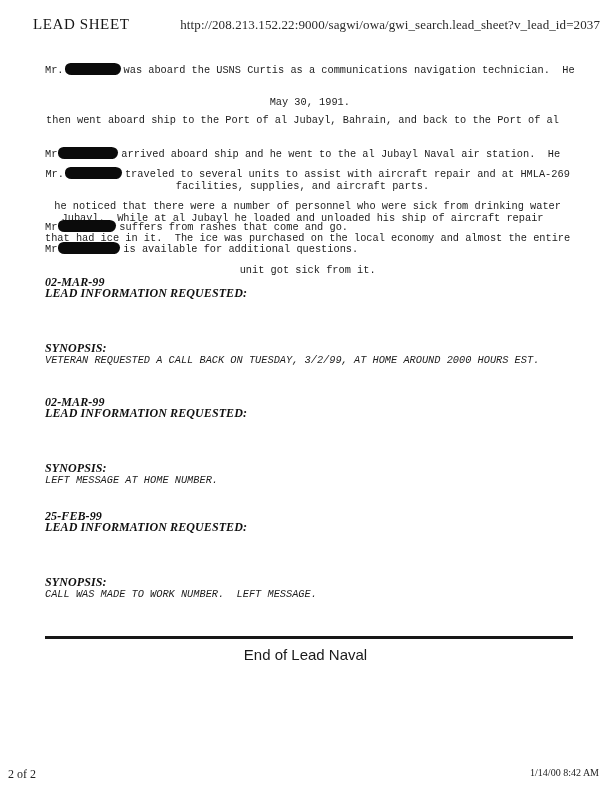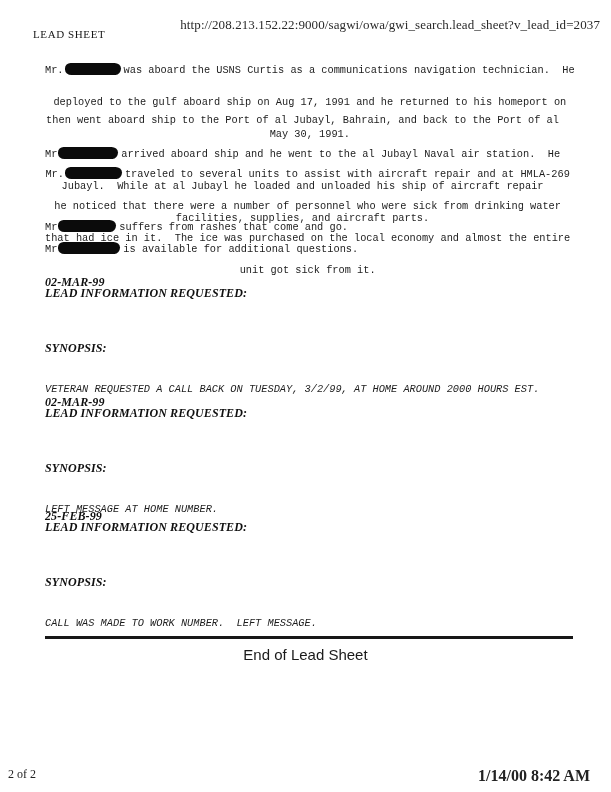--- a/index.html
+++ b/index.html
@@ -7,22 +7,22 @@
     position: relative;
     width: 611px;
     height: 792px;
     background: #ffffff;
     overflow: hidden;
     font-family: "Liberation Serif", serif;
     color: #1b1b1b;
   }
   
   .hdr-title {
-    position: absolute; top: 28px; left: 33px;
-    font-size: 11px; letter-spacing: 0.6px; color: #161616;
+    position: absolute; top: 16px; left: 33px;
+    font-size: 15px; letter-spacing: 0.6px; color: #161616;
   }
   .hdr-url {
     position: absolute; top: 17px; right: 11px;
     font-size: 13px; color: #2a2a2a; letter-spacing: 0.1px;
   }
   
   .mono {
     font-family: "Liberation Mono", monospace;
     font-size: 10.3px;
     line-height: 10.6px;
@@ -45,61 +45,60 @@
   .sec { position: absolute; left: 45px; width: 540px; font-style: italic; }
   .sec-date, .sec-head, .sec-syn-label {
     font-family: "Liberation Serif", serif;
     font-weight: bold;
     font-size: 12px;
     line-height: 11px;
     color: #101010;
     letter-spacing: 0.1px;
   }
   .sec-syn-label { margin-top: 44px; }
-  .sec-syn { margin-top: 30px; }
+  .sec-syn { margin-top: 1px; }
   
   .divider {
     position: absolute; top: 636px; left: 45px; width: 528px; height: 3px;
     background: #171717;
   }
   .end-text {
     position: absolute; top: 646px; left: 0; width: 611px;
     text-align: center;
     font-family: "Liberation Sans", sans-serif;
     font-size: 15px; color: #1a1a1a;
   }
   
   .ftr-page {
     position: absolute; top: 767px; left: 8px;
     font-size: 12px; color: #222;
   }
   .ftr-time {
-    position: absolute; top: 767px; right: 21px;
-    font-size: 16px; color: #222; font-weight: bold;
+    position: absolute; top: 767px; right: 12px;
+    font-size: 10px; color: #222;
   }
 </style>
 </head>
 <body>
 
 <div class="page">
 
   <span class="hdr-title">LEAD SHEET</span>
   <span class="hdr-url">http://208.213.152.22:9000/sagwi/owa/gwi_search.lead_sheet?v_lead_id=2037</span>
 
   <div class="para mono" style="top:42px">
     <div class="pline"><span>Mr.</span><span class="redact r0"></span><span>was aboard the USNS Curtis as a communications navigation technician.  He</span></div>
-    <div class="pline">deployed to the gulf aboard ship on Aug 17, 1991 and he returned to his homeport on</div>
     <div class="pline">May 30, 1991.</div>
   </div>
 
   <div class="para mono" style="top:94px">
     <div class="pline">then went aboard ship to the Port of al Jubayl, Bahrain, and back to the Port of al</div>
     <div class="pline"><span>Mr</span><span class="redact r1"></span><span>arrived aboard ship and he went to the al Jubayl Naval air station.  He</span></div>
+    <div class="pline">facilities, supplies, and aircraft parts.</div>
     <div class="pline">Jubayl.  While at al Jubayl he loaded and unloaded his ship of aircraft repair</div>
-    <div class="pline">facilities, supplies, and aircraft parts.</div>
   </div>
 
   <div class="para mono" style="top:146px">
     <div class="pline"><span>Mr.</span><span class="redact r2"></span><span>traveled to several units to assist with aircraft repair and at HMLA-269</span></div>
     <div class="pline">he noticed that there were a number of personnel who were sick from drinking water</div>
     <div class="pline">that had ice in it.  The ice was purchased on the local economy and almost the entire</div>
     <div class="pline">unit got sick from it.</div>
   </div>
 
   <div class="para mono" style="top:199px">
@@ -125,18 +124,18 @@
   </div>
 
   <div class="sec" style="top:511px">
     <div class="sec-date">25-FEB-99</div>
     <div class="sec-head">LEAD INFORMATION REQUESTED:</div>
     <div class="sec-syn-label">SYNOPSIS:</div>
     <div class="sec-syn mono">CALL WAS MADE TO WORK NUMBER.  LEFT MESSAGE.</div>
   </div>
 
   <div class="divider"></div>
-  <div class="end-text">End of Lead Sheet</div>
+  <div class="end-text">End of Lead Naval</div>
 
   <span class="ftr-page">2 of 2</span>
   <span class="ftr-time">1/14/00 8:42 AM</span>
 
 </div>
 
 </body></html>

